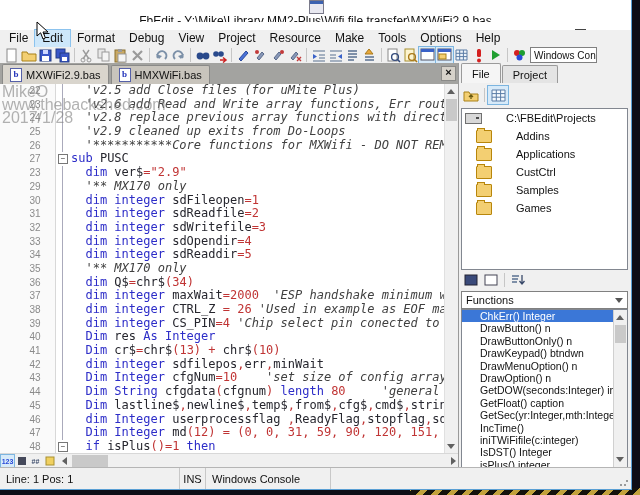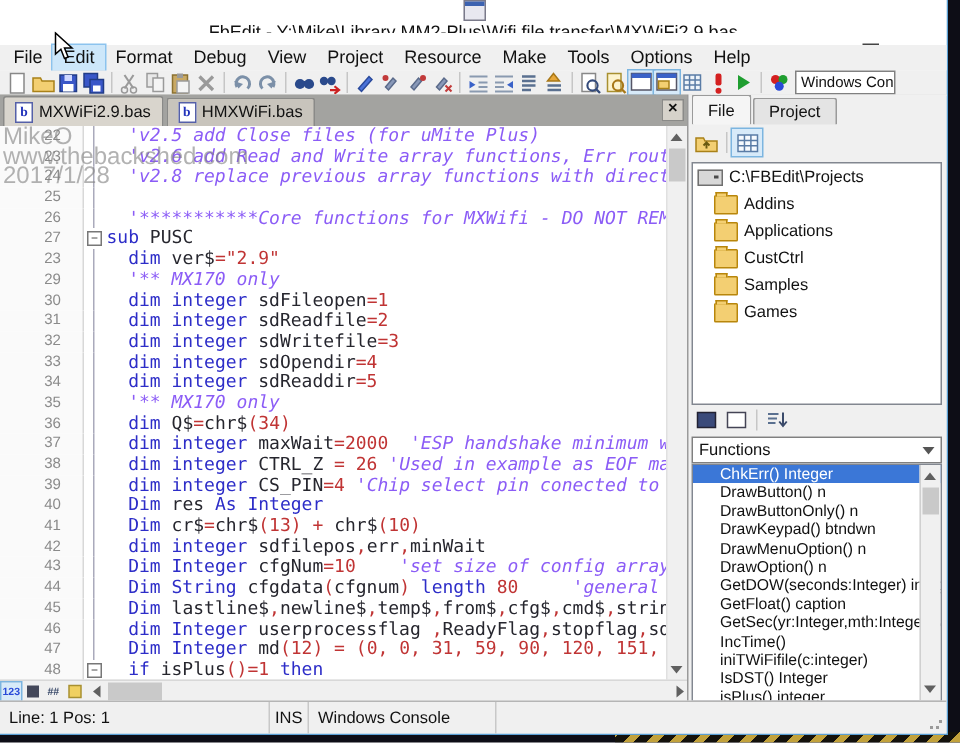--- a/index.html
+++ b/index.html
@@ -60,21 +60,21 @@
   .fold{width:15px;flex:none;position:relative;}
   .fold.line::before{content:"";position:absolute;left:6px;top:0;bottom:0;border-left:1px solid #aab;}
   .foldbox{position:absolute;left:2px;top:2px;width:8px;height:8px;border:1px solid #777;background:#fff;
     font-size:8px;line-height:7px;text-align:center;color:#333;}
   .codetext{flex:1;overflow:hidden;font-family:"DejaVu Sans Mono","Liberation Mono",monospace;font-size:12px;}
   .tok-kw{color:#2d2dc8;}
   .tok-id{color:#26262e;}
   .tok-ws{color:#26262e;}
   .tok-op{color:#c03434;}
   .tok-st{color:#c03434;}
-  .tok-cm{color:#8b5cf6;font-style:italic;}
+  .tok-cm{color:#404040;font-style:italic;}
   .watermark{position:absolute;left:2px;top:1px;color:rgba(130,130,130,0.62);font-size:16px;line-height:13px;pointer-events:none;}
   
   .vscroll{position:absolute;right:0;top:0;bottom:0;width:13px;background:#f0f0f0;border-left:1px solid #e0e0e0;}
   .varrow{position:absolute;left:2px;width:0;height:0;border-left:4px solid transparent;border-right:4px solid transparent;}
   .varrow.up{top:5px;border-bottom:5px solid #606060;}
   .varrow.down{bottom:5px;border-top:5px solid #606060;}
   .vthumb{position:absolute;left:1px;top:15px;width:11px;height:22px;background:#c9c9c9;}
   
   .ebottom{position:absolute;left:0;bottom:0;right:0;height:14px;background:#f0f0f0;display:flex;align-items:center;border-top:1px solid #d8d8d8;}
   .mini{width:13px;height:12px;flex:none;margin-left:1px;display:flex;align-items:center;justify-content:center;font-size:7px;}
@@ -87,21 +87,21 @@
   
   .sidebar{position:absolute;left:458px;top:0;right:0;bottom:0;background:#f0f0f0;border-left:1px solid #9a9a9a;}
   .sbtabs{position:absolute;left:2px;top:0;right:0;height:20px;display:flex;align-items:flex-end;}
   .sbtab{height:17px;padding:0 10px;font-size:11px;color:#111;display:flex;align-items:center;
     border:1px solid #9a9a9a;border-bottom:none;border-radius:2px 2px 0 0;background:#e4e4e4;margin-right:1px;}
   .sbtab.active{background:#f5f5f5;height:19px;}
   .sbtoolbar{position:absolute;left:2px;top:22px;height:20px;display:flex;align-items:center;}
   .sbbtn{width:20px;height:18px;display:flex;align-items:center;justify-content:center;}
   .sbbtn.pressed{background:#d7eaf9;outline:1px solid #7cb5e0;}
   .sbtree{position:absolute;left:2px;right:3px;top:45px;height:160px;background:#fff;border:1px solid #828790;overflow:hidden;font-size:11px;color:#111;}
-  .treerow{height:18px;display:flex;align-items:center;white-space:nowrap;overflow:hidden;}
+  .treerow{height:18px;display:flex;align-items:center;white-space:nowrap;overflow:hidden;gap:20px;}
   .treerow.child{margin-left:12px;position:relative;}
   .treerow.child::before{content:"";position:absolute;left:-6px;top:0;bottom:0;border-left:1px dotted #9a9a9a;}
   .treerow.child::after{content:"";position:absolute;left:-6px;top:9px;width:6px;border-top:1px dotted #9a9a9a;}
   .drive-ico{width:15px;height:9px;background:#d8d8d8;border:1px solid #707070;margin:0 4px 0 3px;flex:none;position:relative;}
   .drive-ico::after{content:"";position:absolute;right:2px;top:3px;width:3px;height:2px;background:#4a4a4a;}
   .folder-ico{width:14px;height:11px;background:#f3cf72;border:1px solid #b8860b;margin:0 4px 0 2px;flex:none;position:relative;border-radius:1px;}
   .folder-ico::before{content:"";position:absolute;left:0;top:-3px;width:6px;height:2px;background:#f3cf72;border:1px solid #b8860b;border-bottom:none;}
   .sbtoolbar2{position:absolute;left:2px;top:208px;height:18px;display:flex;align-items:center;}
   .funccombo{position:absolute;left:2px;right:3px;top:228px;height:16px;background:#fff;border:1px solid #808080;
     display:flex;align-items:center;font-size:11px;color:#111;padding-left:4px;}
@@ -359,21 +359,21 @@
             <span class="bas-icon">b</span>
             <span>HMXWiFi.bas</span>
           </div>
         </div>
 
       <div class="codearea" id="codearea">
         <div id="codelines">
             <div class="codeline"><span class="ln">22</span><span class="fold line"></span><span class="codetext"><span class="tok-cm">  'v2.5 add Close files (for uMite Plus)</span></span></div>
             <div class="codeline"><span class="ln">23</span><span class="fold line"></span><span class="codetext"><span class="tok-cm">  'v2.6 add Read and Write array functions, Err routine</span></span></div>
             <div class="codeline"><span class="ln">24</span><span class="fold line"></span><span class="codetext"><span class="tok-cm">  'v2.8 replace previous array functions with direct sa</span></span></div>
-            <div class="codeline"><span class="ln">25</span><span class="fold line"></span></div>
+            <div class="codeline"><span class="ln">25</span><span class="fold line"></span><span class="codetext"><span class="tok-cm">  'v2.9 cleaned up exits from Do-Loops</span></span></div>
             <div class="codeline"><span class="ln">26</span><span class="fold line"></span><span class="codetext"><span class="tok-cm">  '***********Core functions for MXWifi - DO NOT REMOVE</span></span></div>
             <div class="codeline"><span class="ln">27</span><span class="fold"><span class="foldbox">−</span></span><span class="codetext"><span class="tok-kw">sub</span><span class="tok-id"> PUSC</span></span></div>
             <div class="codeline"><span class="ln">23</span><span class="fold line"></span><span class="codetext"><span class="tok-ws">  </span><span class="tok-kw">dim</span><span class="tok-id"> ver$</span><span class="tok-op">=</span><span class="tok-st">"2.9"</span></span></div>
             <div class="codeline"><span class="ln">29</span><span class="fold line"></span><span class="codetext"><span class="tok-cm">  '** MX170 only</span></span></div>
             <div class="codeline"><span class="ln">30</span><span class="fold line"></span><span class="codetext"><span class="tok-ws">  </span><span class="tok-kw">dim integer</span><span class="tok-id"> sdFileopen</span><span class="tok-op">=1</span></span></div>
             <div class="codeline"><span class="ln">31</span><span class="fold line"></span><span class="codetext"><span class="tok-ws">  </span><span class="tok-kw">dim integer</span><span class="tok-id"> sdReadfile</span><span class="tok-op">=2</span></span></div>
             <div class="codeline"><span class="ln">32</span><span class="fold line"></span><span class="codetext"><span class="tok-ws">  </span><span class="tok-kw">dim integer</span><span class="tok-id"> sdWritefile</span><span class="tok-op">=3</span></span></div>
             <div class="codeline"><span class="ln">33</span><span class="fold line"></span><span class="codetext"><span class="tok-ws">  </span><span class="tok-kw">dim integer</span><span class="tok-id"> sdOpendir</span><span class="tok-op">=4</span></span></div>
             <div class="codeline"><span class="ln">34</span><span class="fold line"></span><span class="codetext"><span class="tok-ws">  </span><span class="tok-kw">dim integer</span><span class="tok-id"> sdReaddir</span><span class="tok-op">=5</span></span></div>
             <div class="codeline"><span class="ln">35</span><span class="fold line"></span><span class="codetext"><span class="tok-cm">  '** MX170 only</span></span></div>

